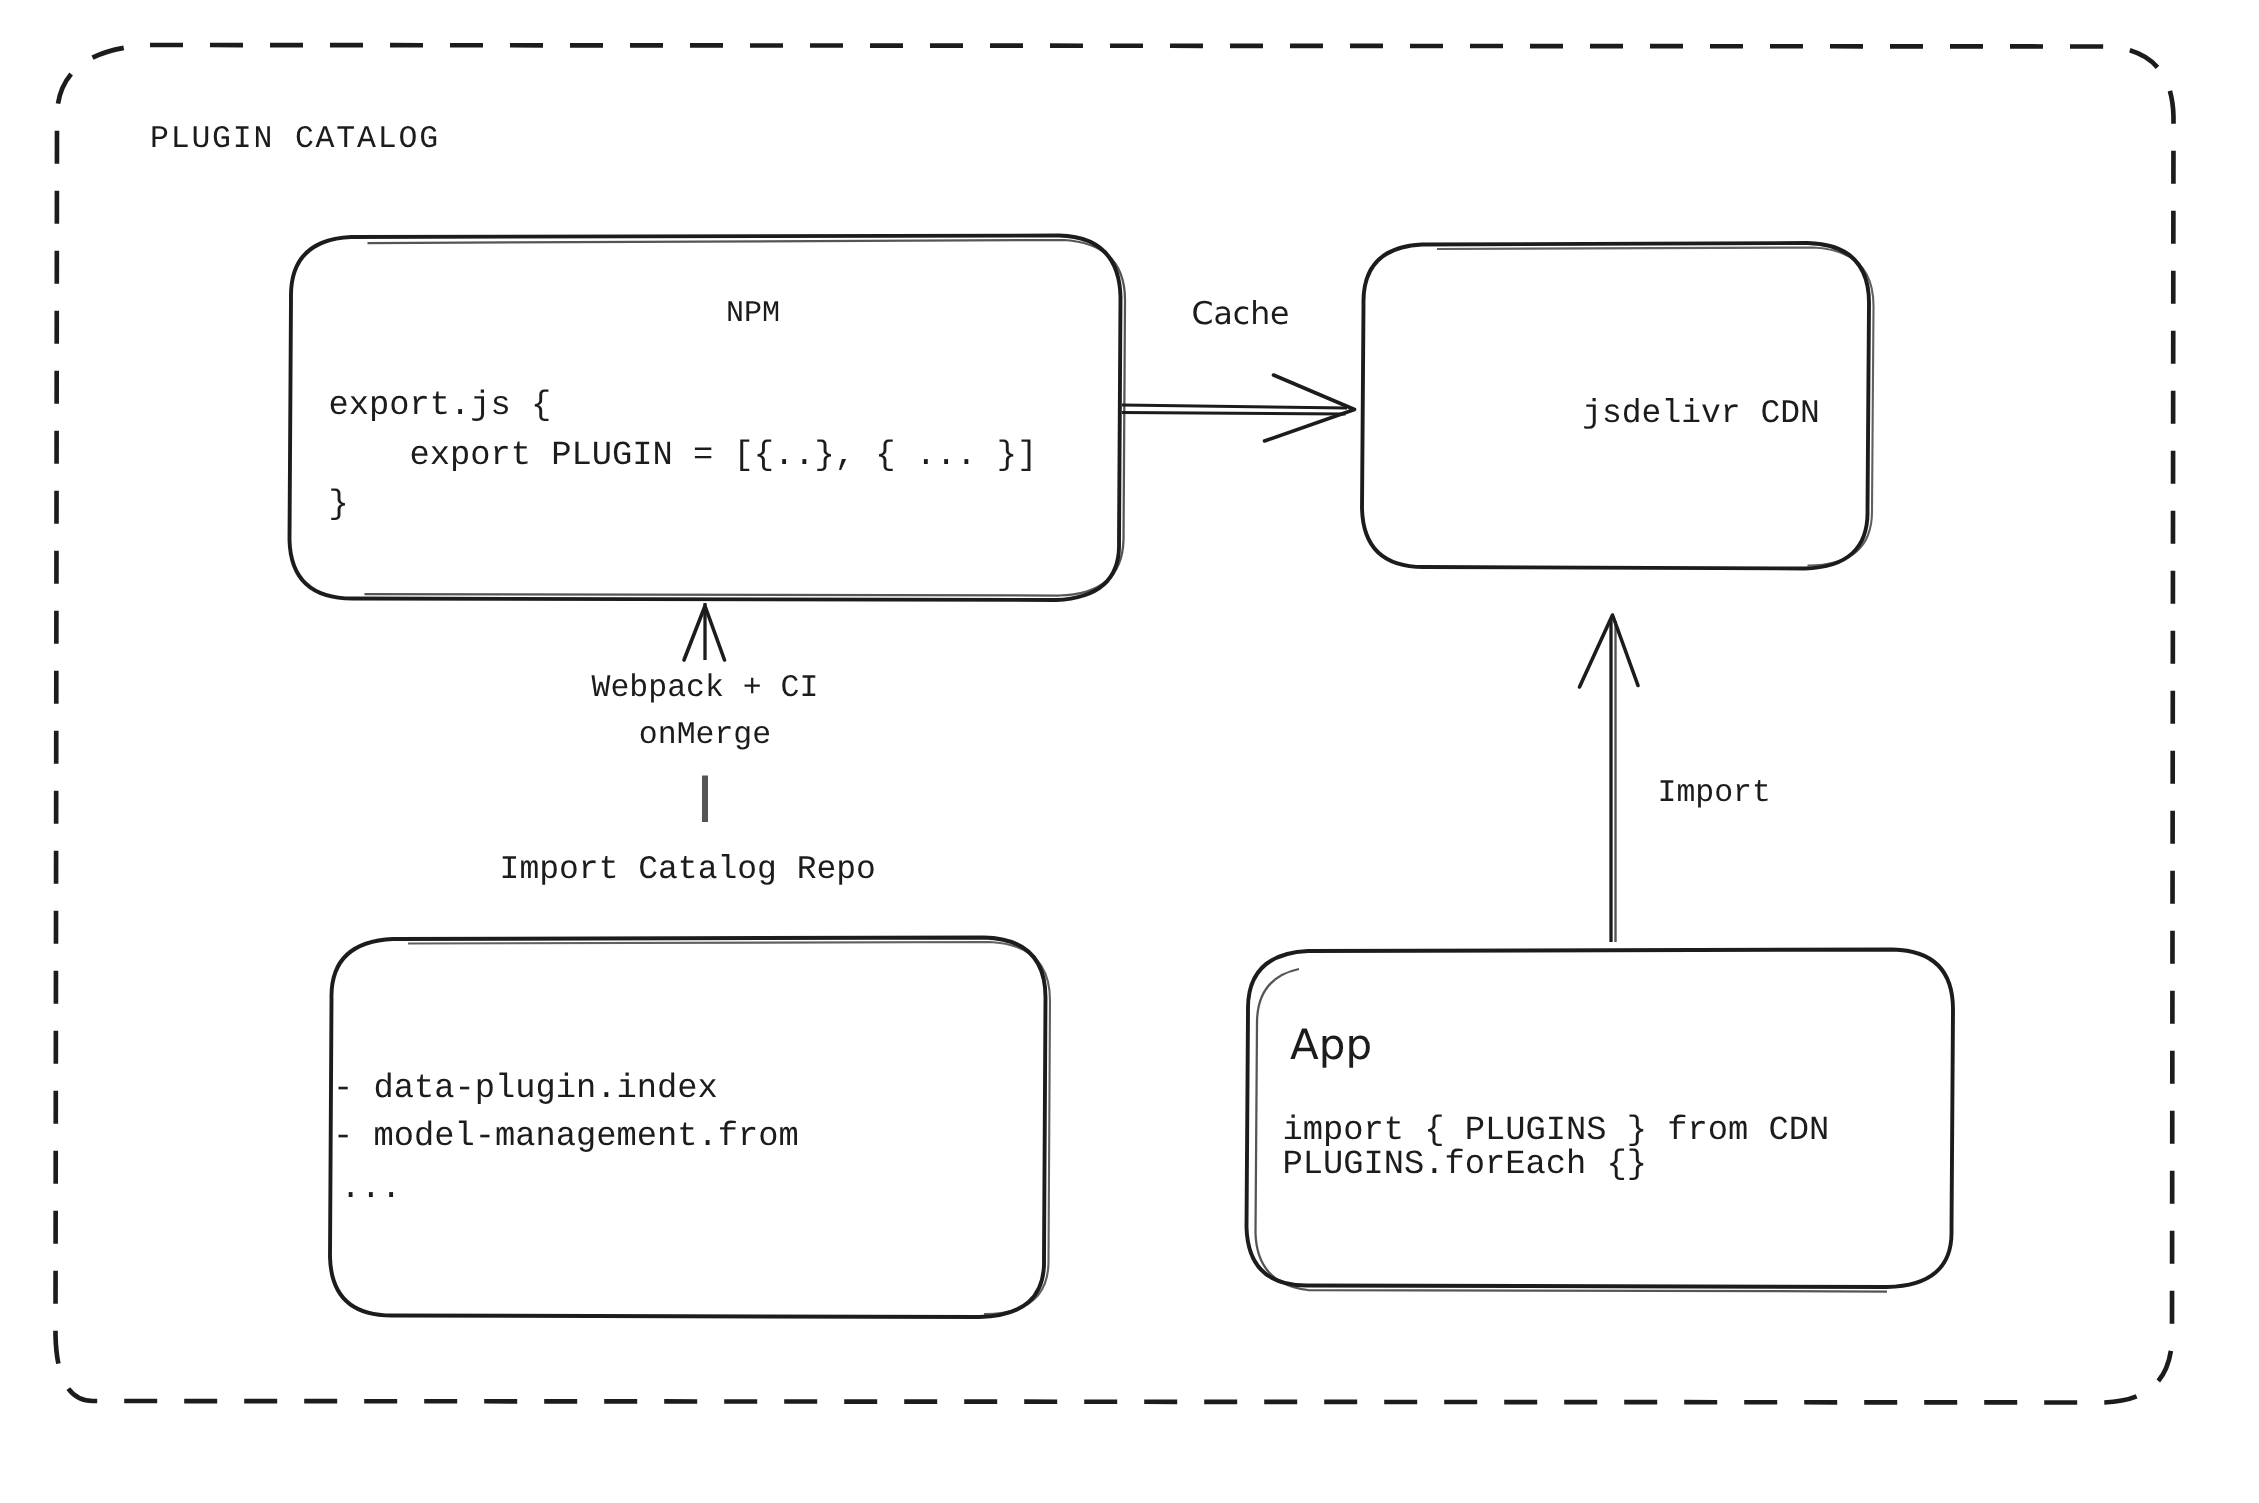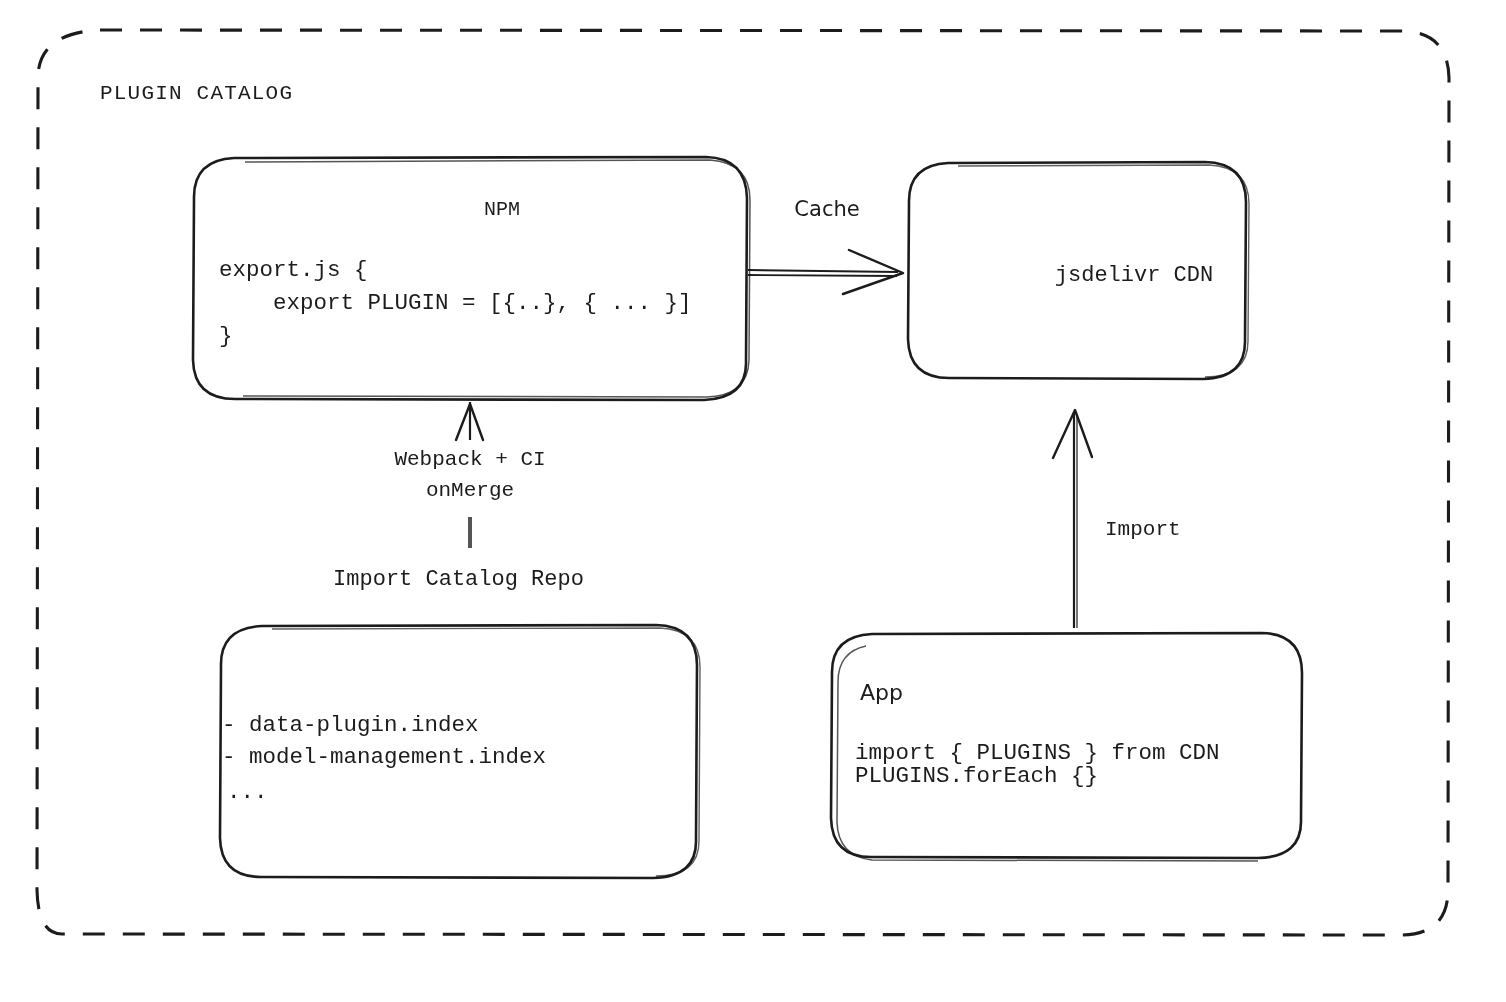--- a/index.html
+++ b/index.html
@@ -54,21 +54,21 @@
   .node-title-center {
     font-size: 20px;
     text-align: center;
     padding-left: 32px;
   }
   .node-code {
     font-size: 22.5px;
     line-height: 35px;
   }
   .node-label-sans {
-    font-size: 22px;
+    font-size: 28px;
   }
   .edge-label {
     font-size: 21px;
     text-align: center;
   }
   .caption {
     font-size: 22px;
   }
 </style>
 </head>
@@ -188,21 +188,21 @@
   <div class="txt mono node-title-center" style="left:932px; top:263px; width:340px; font-size:22px;">jsdelivr CDN</div>
 
   <div class="txt sans edge-label" style="left:742px; top:197px; width:170px;">Cache</div>
 
   <div class="txt mono edge-label" style="left:330px; top:479px; width:280px;">onMerge</div>
   <div class="txt mono edge-label" style="left:330px; top:448px; width:280px;">Webpack + CI</div>
 
   <div class="txt mono caption" style="left:220px; top:567px; width:477px; text-align:center;">Import Catalog Repo</div>
 
   <div class="txt mono node-code" style="left:222px; top:708px;">- data-plugin.index</div>
-  <div class="txt mono node-code" style="left:222px; top:740px;">- model-management.index</div>
+  <div class="txt mono node-code" style="left:222px; top:740px;">- model-management.from</div>
   <div class="txt mono node-code" style="left:227px; top:775px;">...</div>
 
   <div class="txt mono edge-label" style="left:1105px; top:518px; width:180px; text-align:left;">Import</div>
 
   <div class="txt sans node-label-sans" style="left:860px; top:680px;">App</div>
   <div class="txt mono node-code" style="left:855px; top:736px;">import { PLUGINS } from CDN</div>
   <div class="txt mono node-code" style="left:855px; top:759px;">PLUGINS.forEach {}</div>
 
 </div>
 

